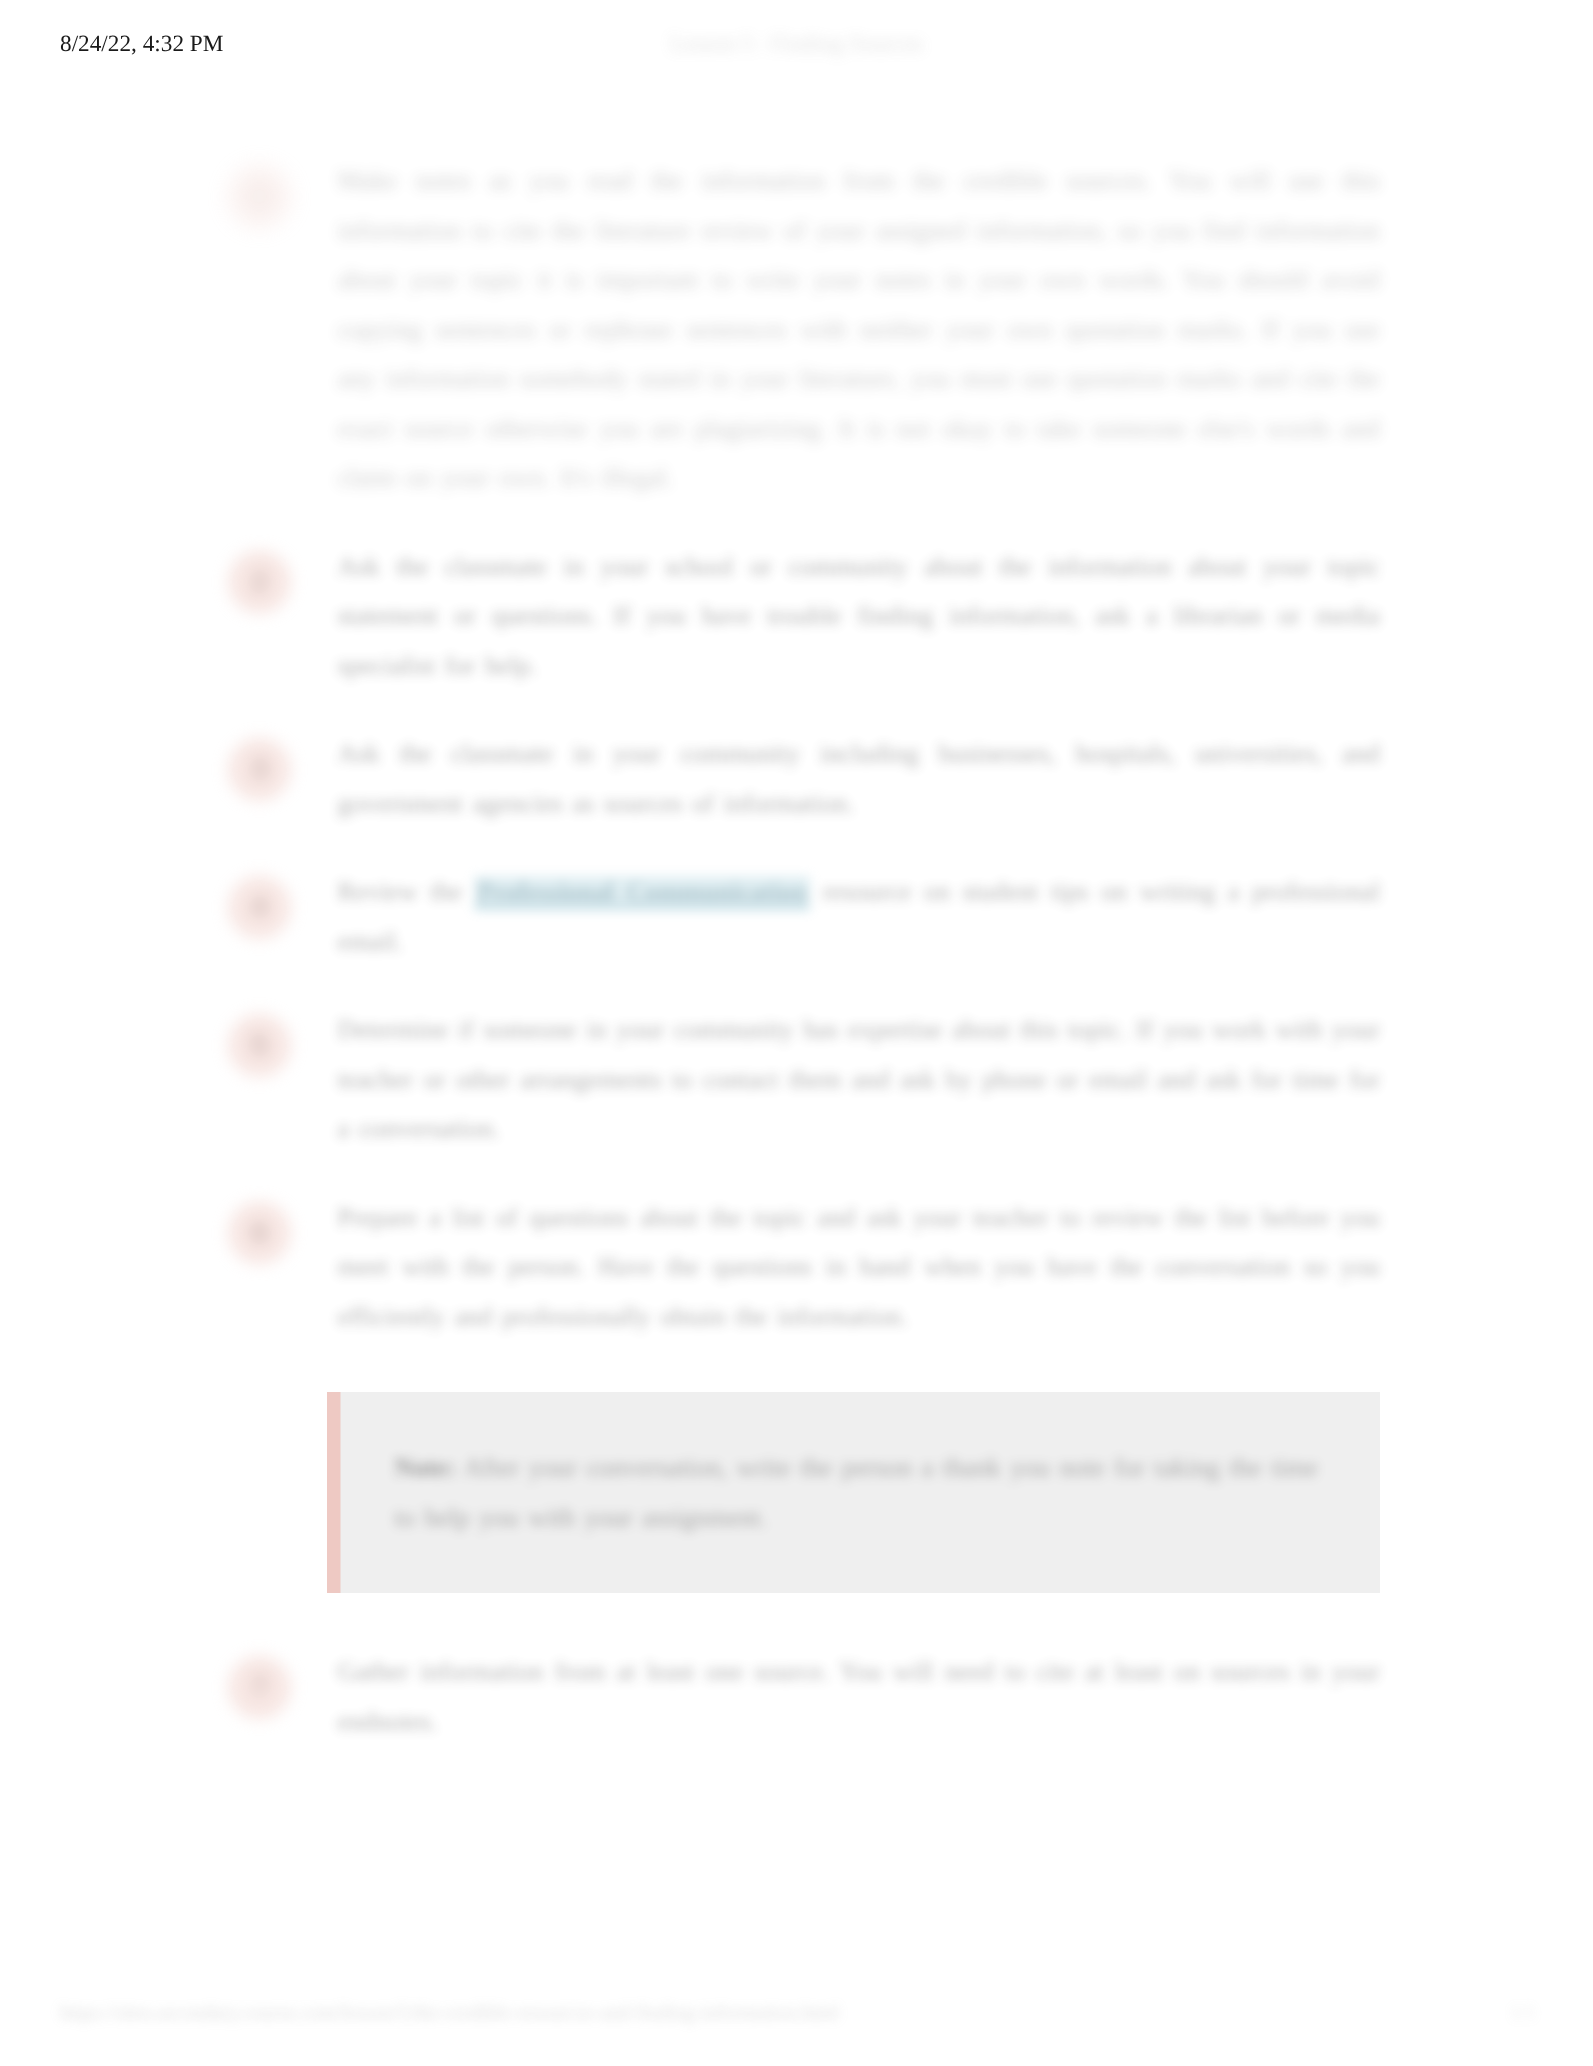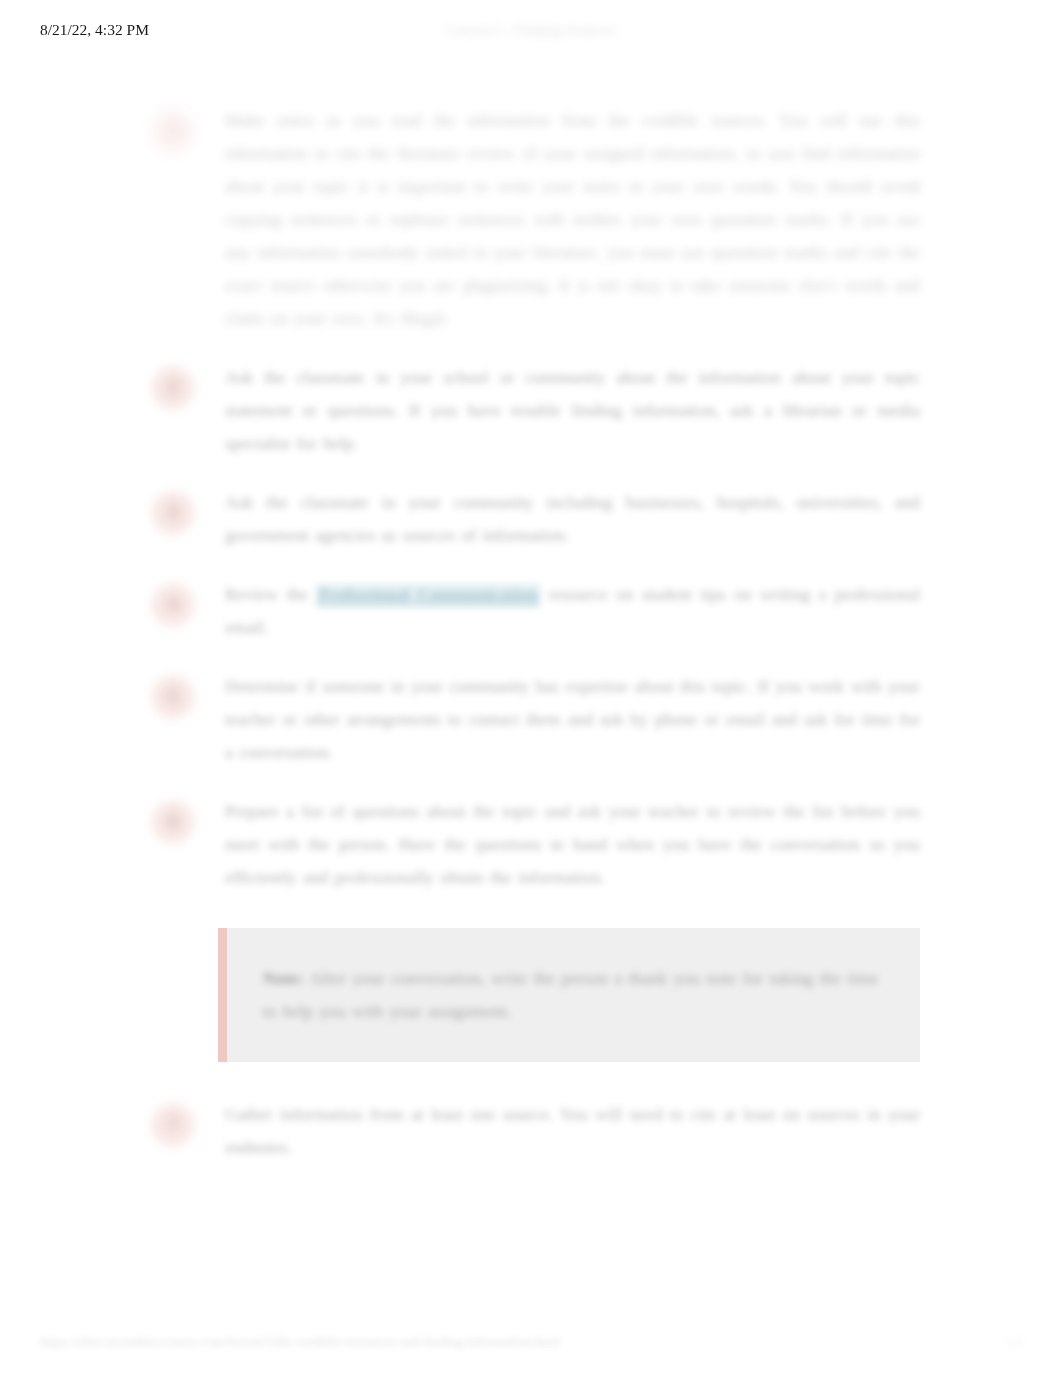--- a/index.html
+++ b/index.html
@@ -169,21 +169,21 @@
     filter: blur(3.6px);
     opacity: 0.22;
   }
 </style>
 </head>
 <body>
 
 <div class="page">
 
   <div class="print-header">
-    <div class="header-date">8/21/22, 4:32 PM</div>
+    <div class="header-date">8/24/22, 4:32 PM</div>
     <div class="header-title">Lesson 5 : Finding Sources</div>
   </div>
 
   <div class="content">
 
     <div class="item">
       <div class="marker faint">1</div>
       <div class="item-body">
         <div class="para faintest">Make notes as you read the information from the credible sources. You will use this information to cite the literature review of your assigned information, so you find information about your topic it is important to write your notes in your own words. You should avoid copying sentences or rephrase sentences with neither your own quotation marks. If you use any information somebody stated in your literature, you must use quotation marks and cite the exact source otherwise you are plagiarizing. It is not okay to take someone else's words and claim on your own. It's illegal.</div>
       </div>

